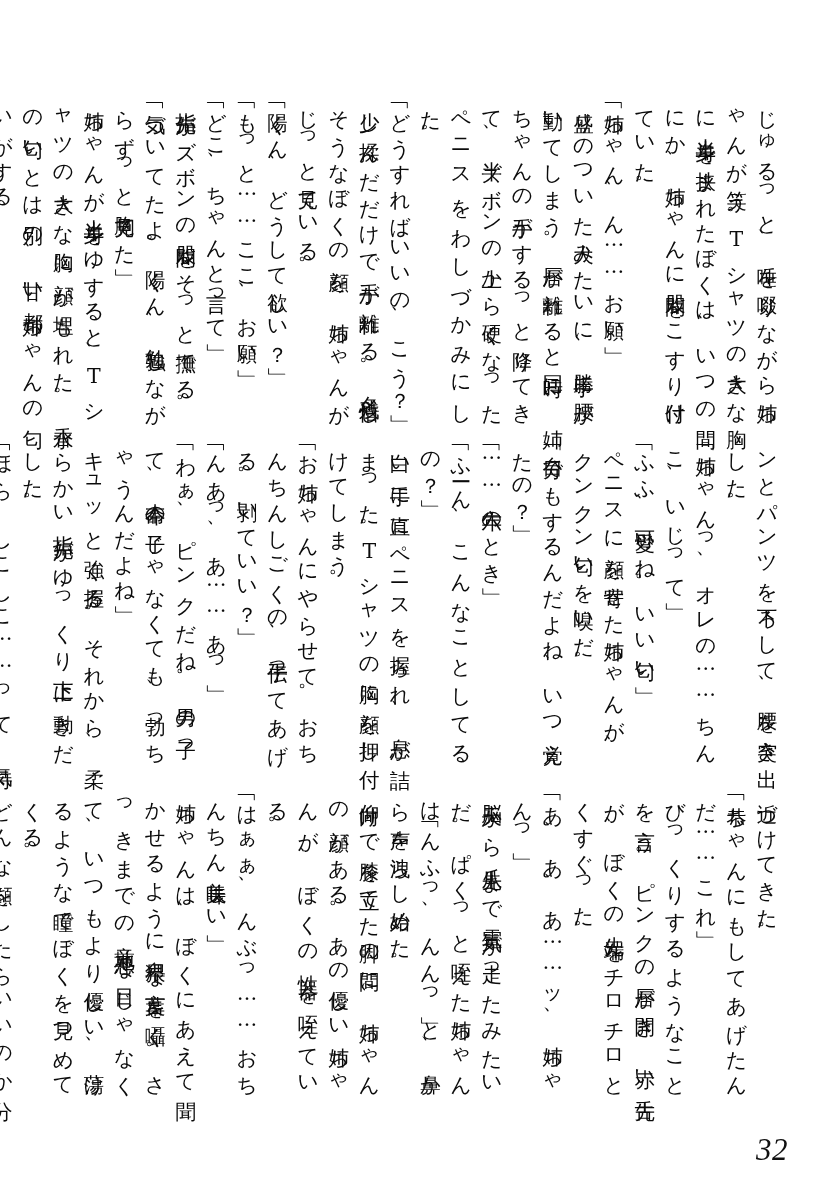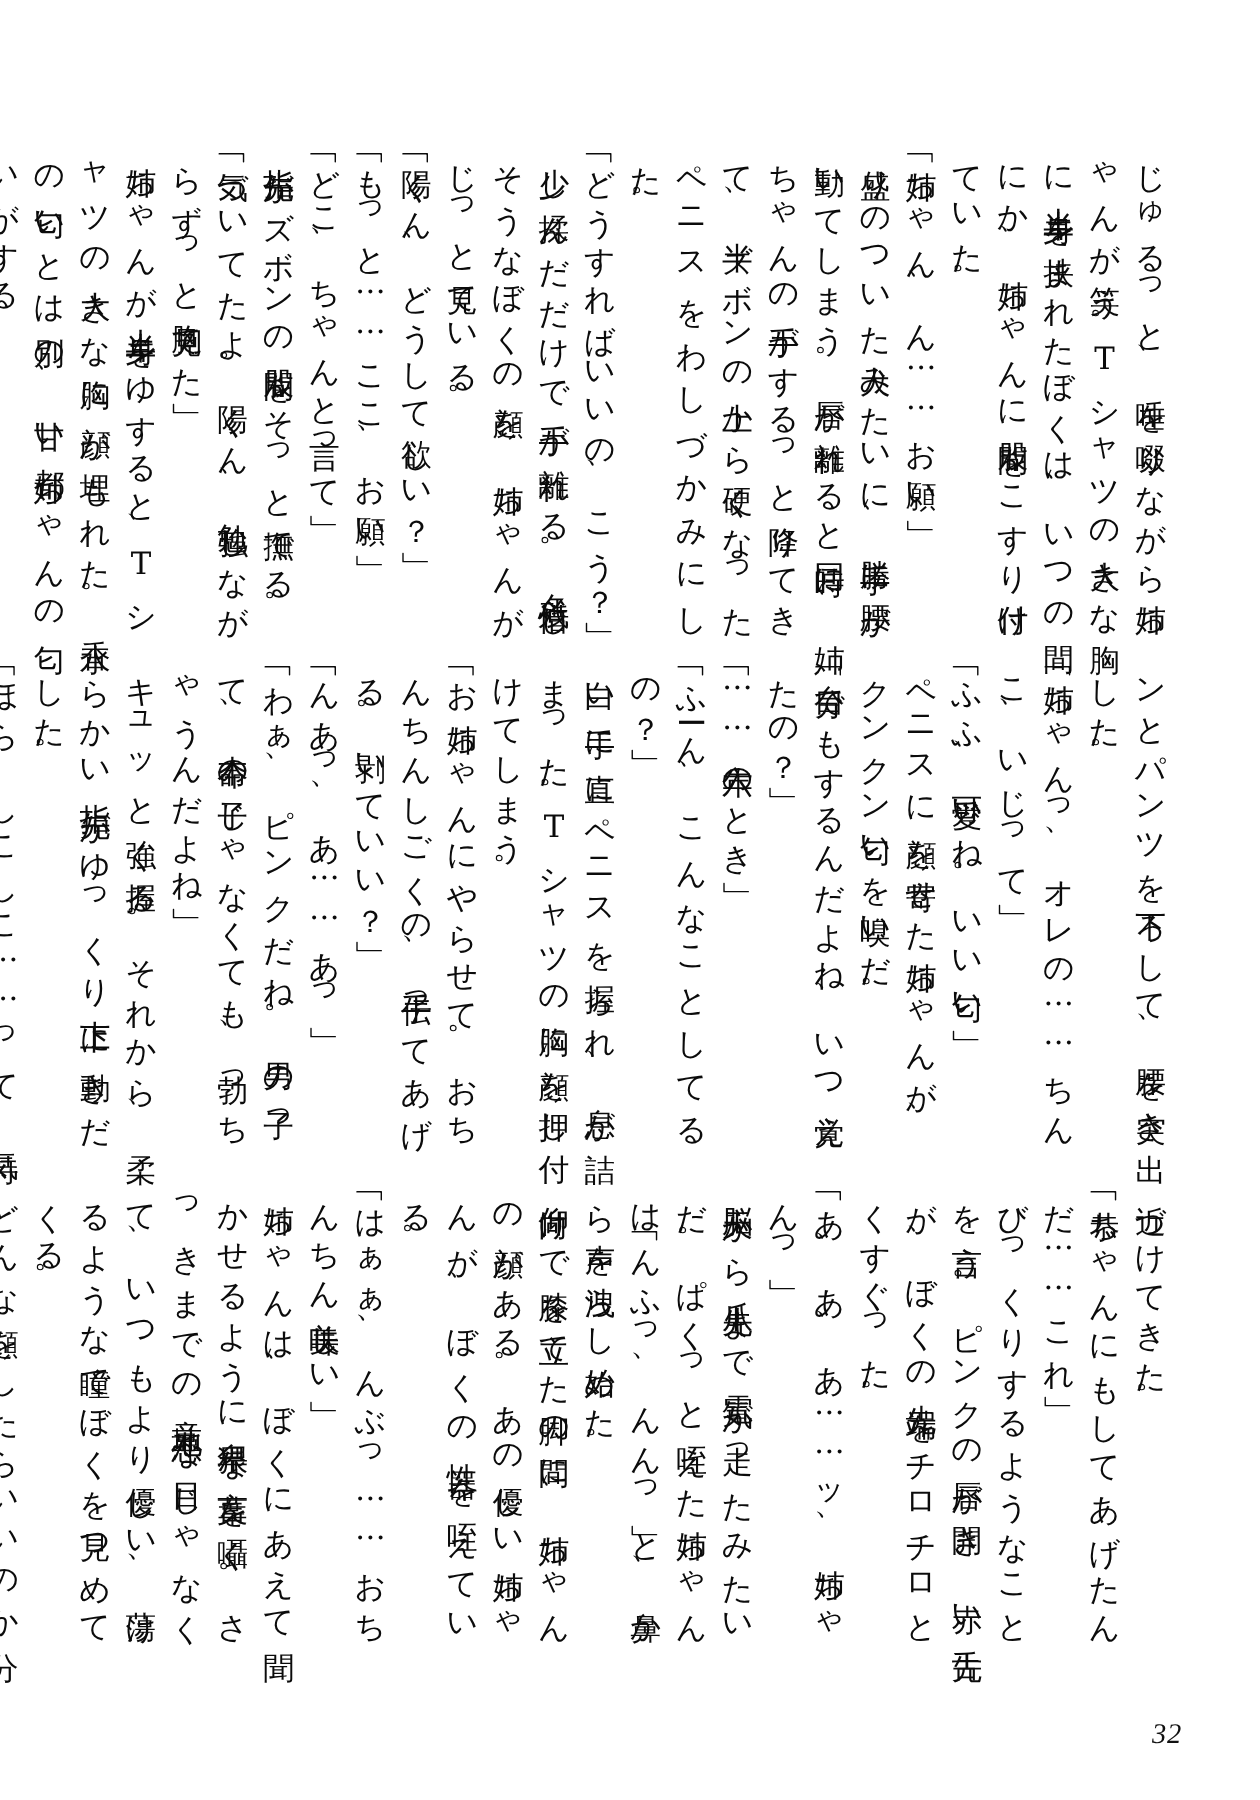--- a/index.html
+++ b/index.html
@@ -53,21 +53,21 @@
     height: 300px;
     width: 740px;
   }
   
   #page-number {
     position: absolute;
     right: 52px;
     bottom: 32px;
     font-family: "Liberation Serif", "DejaVu Serif", serif;
     font-style: italic;
-    font-size: 19px;
+    font-size: 31px;
     letter-spacing: 0.5px;
     color: #111111;
   }
 </style>
 </head>
 <body>
 
 <div id="page">
 
   <div class="text-block" id="block-1">じゅるっと、唾を啜りながら姉ちゃんが笑う。Tシャツの大きな胸に上半身を挟まれたぼくは、いつの間にか、姉ちゃんに股間をこすり付けていた。

